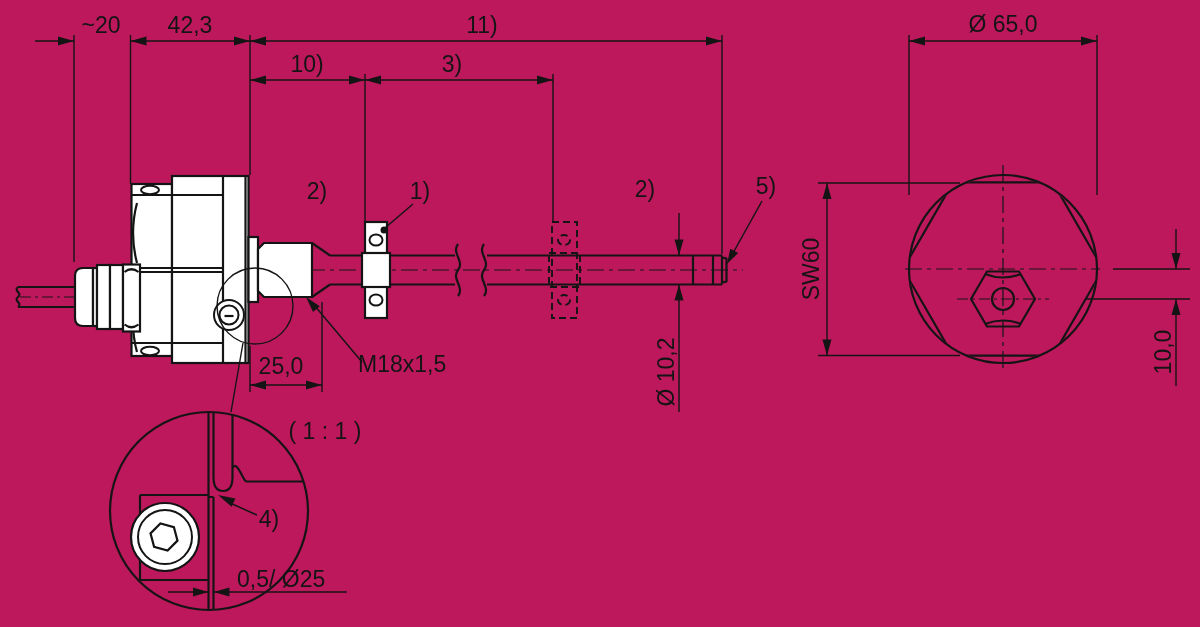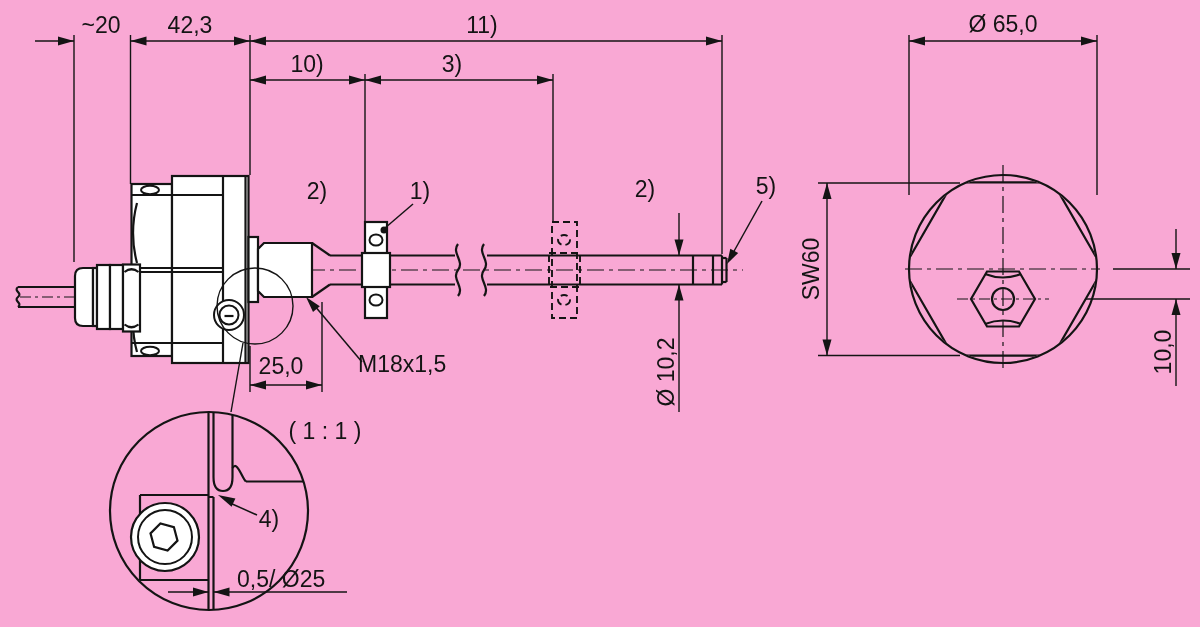--- a/index.html
+++ b/index.html
@@ -1,16 +1,16 @@
 <!DOCTYPE html>
 <html><head>
 <meta charset="utf-8">
 <style>
   html,body{margin:0;padding:0;background:#ffffff;}
-  .page{position:relative;width:1200px;height:627px;background:#f9a8d4;overflow:hidden;}
+  .page{position:relative;width:1200px;height:627px;background:#be185d;overflow:hidden;}
   svg{display:block;}
   
   .obj{stroke:#141414;stroke-width:2.2;fill:none;stroke-linejoin:miter;stroke-linecap:butt;}
   .objf{stroke:#141414;stroke-width:2.2;fill:#ffffff;stroke-linejoin:miter;}
   .obj2{stroke:#141414;stroke-width:2;fill:#ffffff;}
   
   .thin{stroke:#141414;stroke-width:1.4;fill:none;}
   .lead{stroke:#141414;stroke-width:1.5;fill:none;}
   
   .cl{stroke:#141414;stroke-width:1.2;fill:none;stroke-dasharray:17 5 4 5;}

